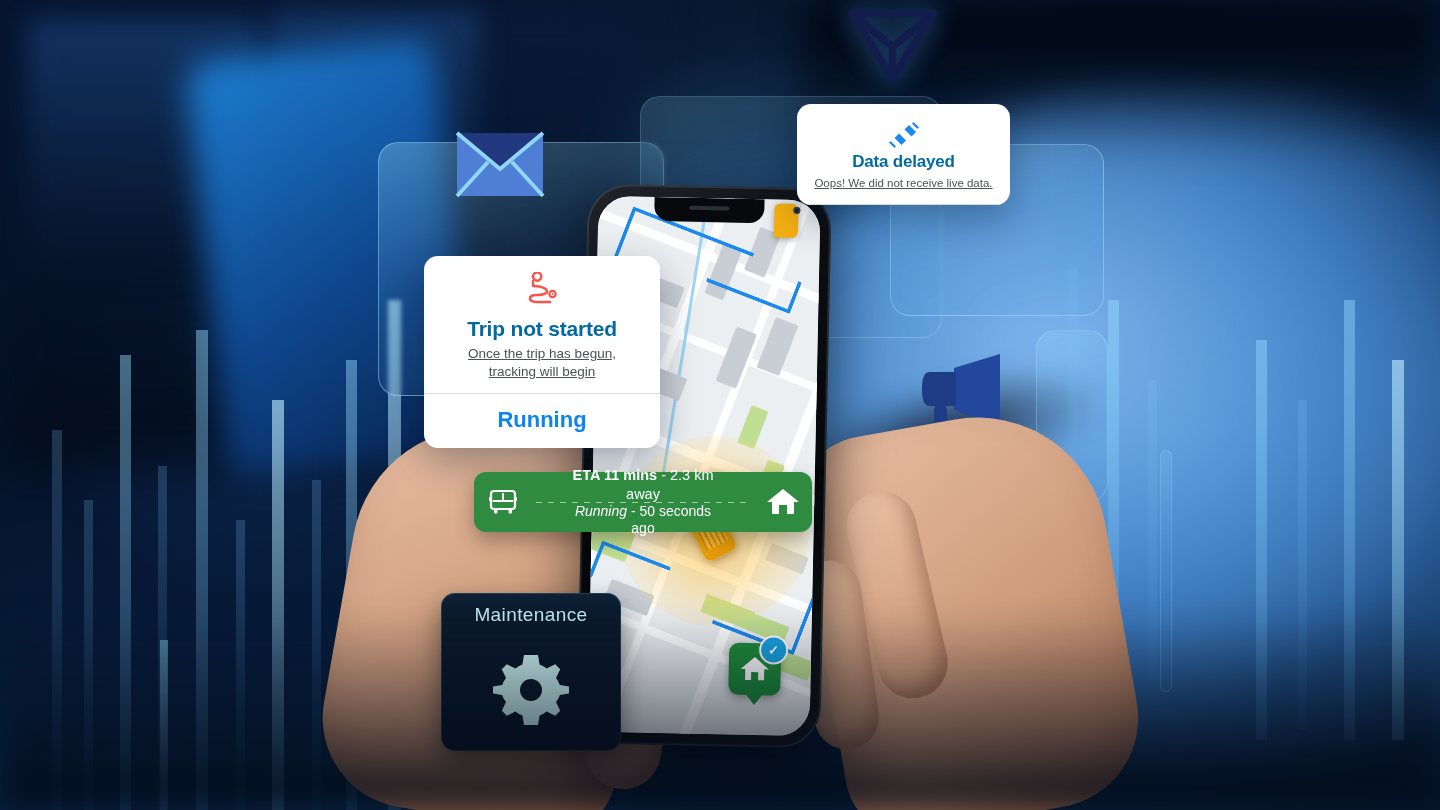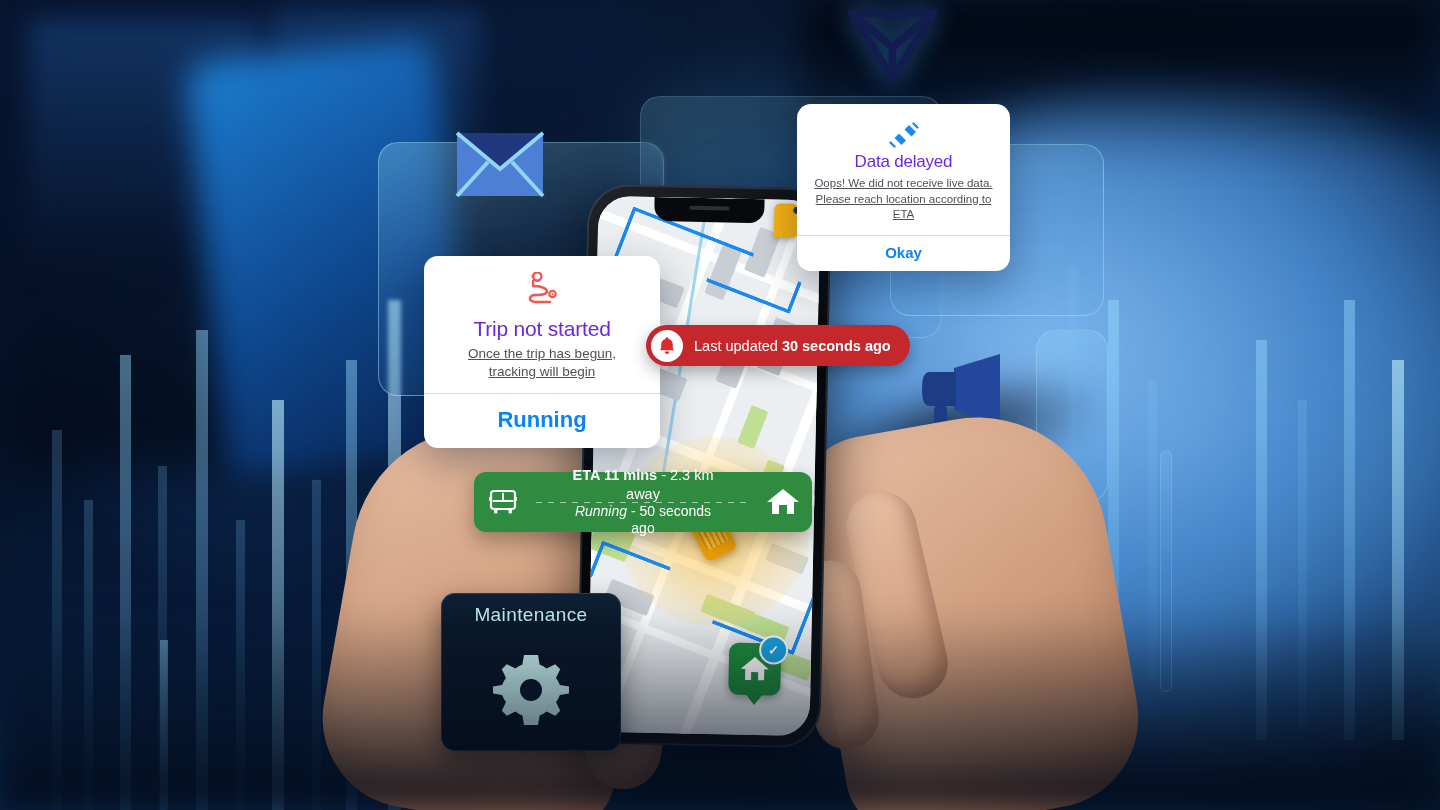--- a/index.html
+++ b/index.html
@@ -89,21 +89,21 @@
   .check-badge{position:absolute;right:-7px;top:-8px;width:25px;height:25px;border-radius:50%;background:#18a3e0;
     border:2.5px solid #fff;display:flex;align-items:center;justify-content:center;color:#fff;font-size:13px;font-weight:bold;z-index:3;}
 
   
   .fi{position:absolute;}
   .nav-arrow{left:845px;top:4px;width:95px;height:80px;opacity:.95;filter:drop-shadow(0 0 14px rgba(70,160,240,.55));}
 
   
   .dialog{position:absolute;background:#fff;border-radius:14px;box-shadow:0 14px 38px rgba(0,20,50,.33);overflow:hidden;}
   .dlg-body{padding:14px 16px 12px;text-align:center;}
-  .dlg-title{font-size:19px;font-weight:normal;color:#6d28d9;margin:7px 0 4px;letter-spacing:-.2px;}
+  .dlg-title{font-size:19px;font-weight:bold;color:#0369a1;margin:7px 0 4px;letter-spacing:-.2px;}
   .dlg-sub{font-size:13.5px;color:#4d5257;line-height:1.32;text-decoration:underline;}
   .dlg-sep{height:1px;background:#d7dadd;}
   .dlg-action{text-align:center;padding:10px 0 12px;font-size:17px;font-weight:bold;color:#0a84f2;cursor:pointer;}
 
   #dlg-trip{left:424px;top:256px;width:236px;}
   #dlg-trip .dlg-title{font-size:21px;}
   #dlg-trip .dlg-action{font-size:22px;padding:13px 0 15px;}
   #dlg-data{left:797px;top:104px;width:213px;}
   #dlg-data .dlg-title{font-size:17px;margin-top:4px;}
   #dlg-data .dlg-sub{font-size:11.5px;line-height:1.35;}
@@ -290,35 +290,24 @@
   <div class="dialog" id="dlg-data">
     <div class="dlg-body">
       <svg width="30" height="26" viewBox="0 0 30 26" style="display:block;margin:4px auto 0;">
         <path d="M20 3 L27 10 L22.5 14.5 L15.5 7.5 Z" fill="#1a8af0"></path>
         <path d="M24.5 1.5 L28.5 5.5" stroke="#1a8af0" stroke-width="2.4" stroke-linecap="round"></path>
         <path d="M10 11.5 L17 18.5 L12.5 23 L5.5 16 Z" fill="#1a8af0"></path>
         <path d="M1.5 20.5 L5.5 24.5" stroke="#1a8af0" stroke-width="2.4" stroke-linecap="round"></path>
       </svg>
       <div class="dlg-title">Data delayed</div>
       <div class="dlg-sub">Oops! We did not receive live data.</div>
-      <div class="dlg-sub">Please reach location according  to ETA</div>
     </div>
     <div class="dlg-sep"></div>
-    <div class="dlg-action">Okay</div>
-  </div>
-
-  <div class="pill">
-    <div class="bell-circ">
-      <svg width="18" height="19" viewBox="0 0 18 19">
-        <path d="M9 1.2 C9.9 1.2 10.5 1.8 10.5 2.6 L10.5 3.1 C13.2 3.8 14.8 6 14.8 8.8 L14.8 12 L16 14.2 L2 14.2 L3.2 12 L3.2 8.8 C3.2 6 4.8 3.8 7.5 3.1 L7.5 2.6 C7.5 1.8 8.1 1.2 9 1.2 Z" fill="#e02a2a"></path>
-        <path d="M6.7 15.4 L11.3 15.4 C11.3 16.9 10.3 17.9 9 17.9 C7.7 17.9 6.7 16.9 6.7 15.4 Z" fill="#e02a2a"></path>
-      </svg>
-    </div>
-    <div class="pill-txt"><span>Last updated </span><b>30 seconds ago</b></div>
-  </div>
+  </div>
+
 
   <div class="eta">
     <div class="dashline"></div>
     <div class="eta-ico">
       <svg width="30" height="30" viewBox="0 0 30 30">
         <rect x="3" y="4" width="24" height="18" rx="3" fill="none" stroke="#fff" stroke-width="2.2"></rect>
         <line x1="15" y1="6" x2="15" y2="14" stroke="#fff" stroke-width="2"></line>
         <line x1="4.6" y1="14" x2="25.4" y2="14" stroke="#fff" stroke-width="2"></line>
         <rect x="6" y="22" width="3.4" height="4.4" rx="1.2" fill="#fff"></rect>
         <rect x="20.6" y="22" width="3.4" height="4.4" rx="1.2" fill="#fff"></rect>

